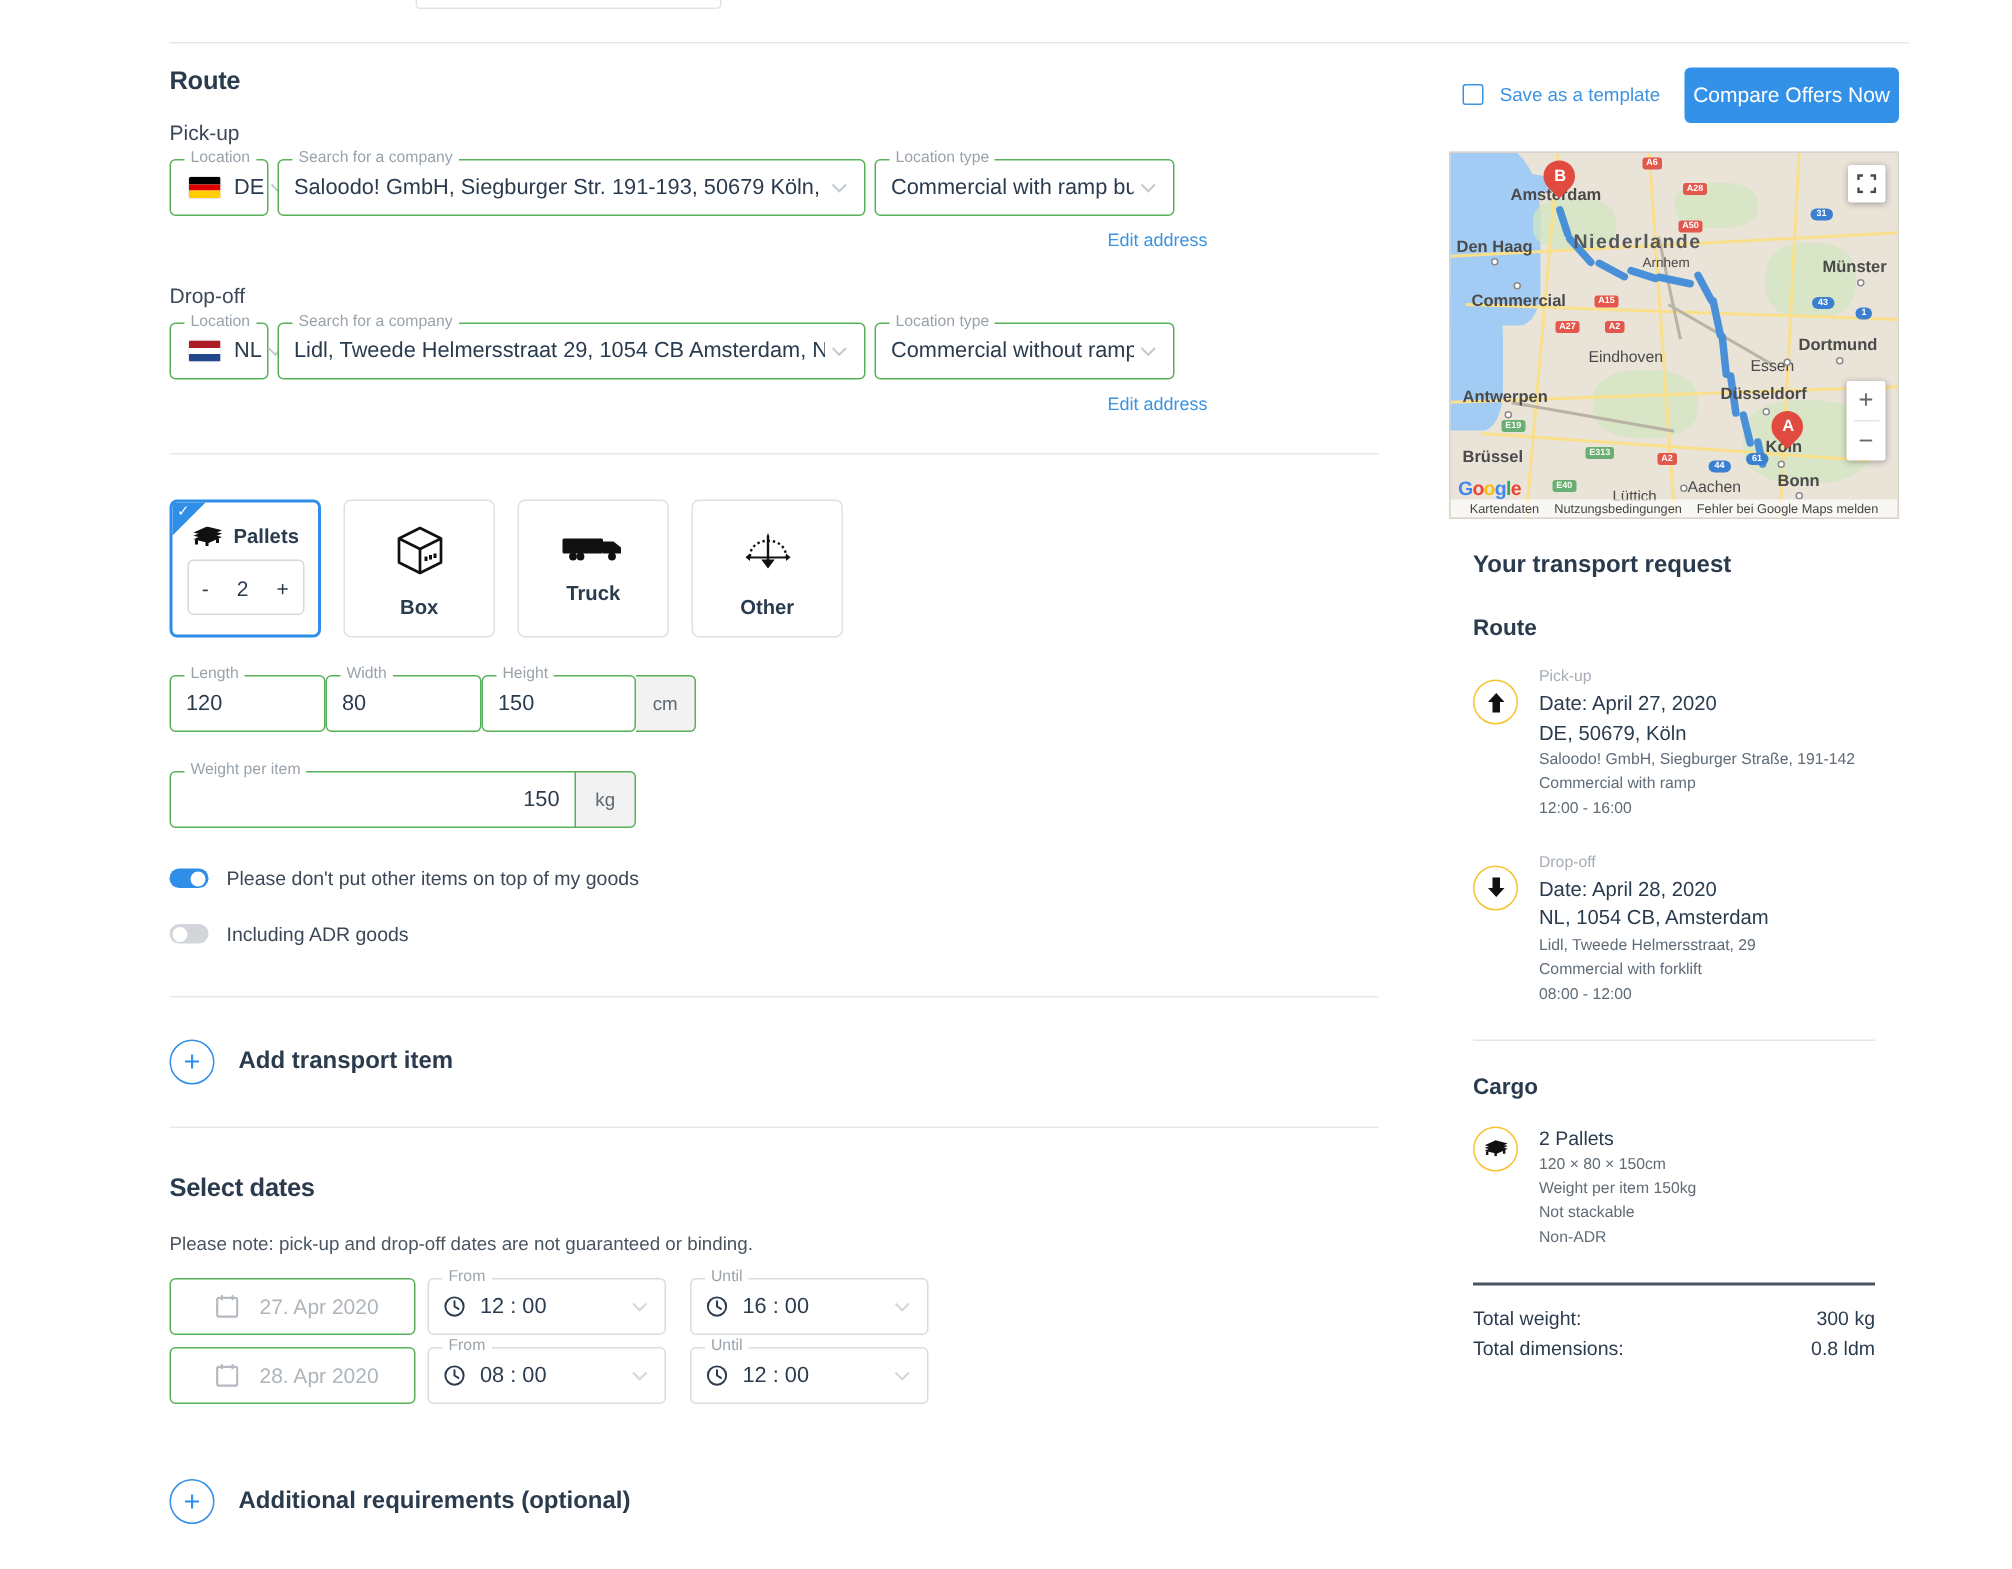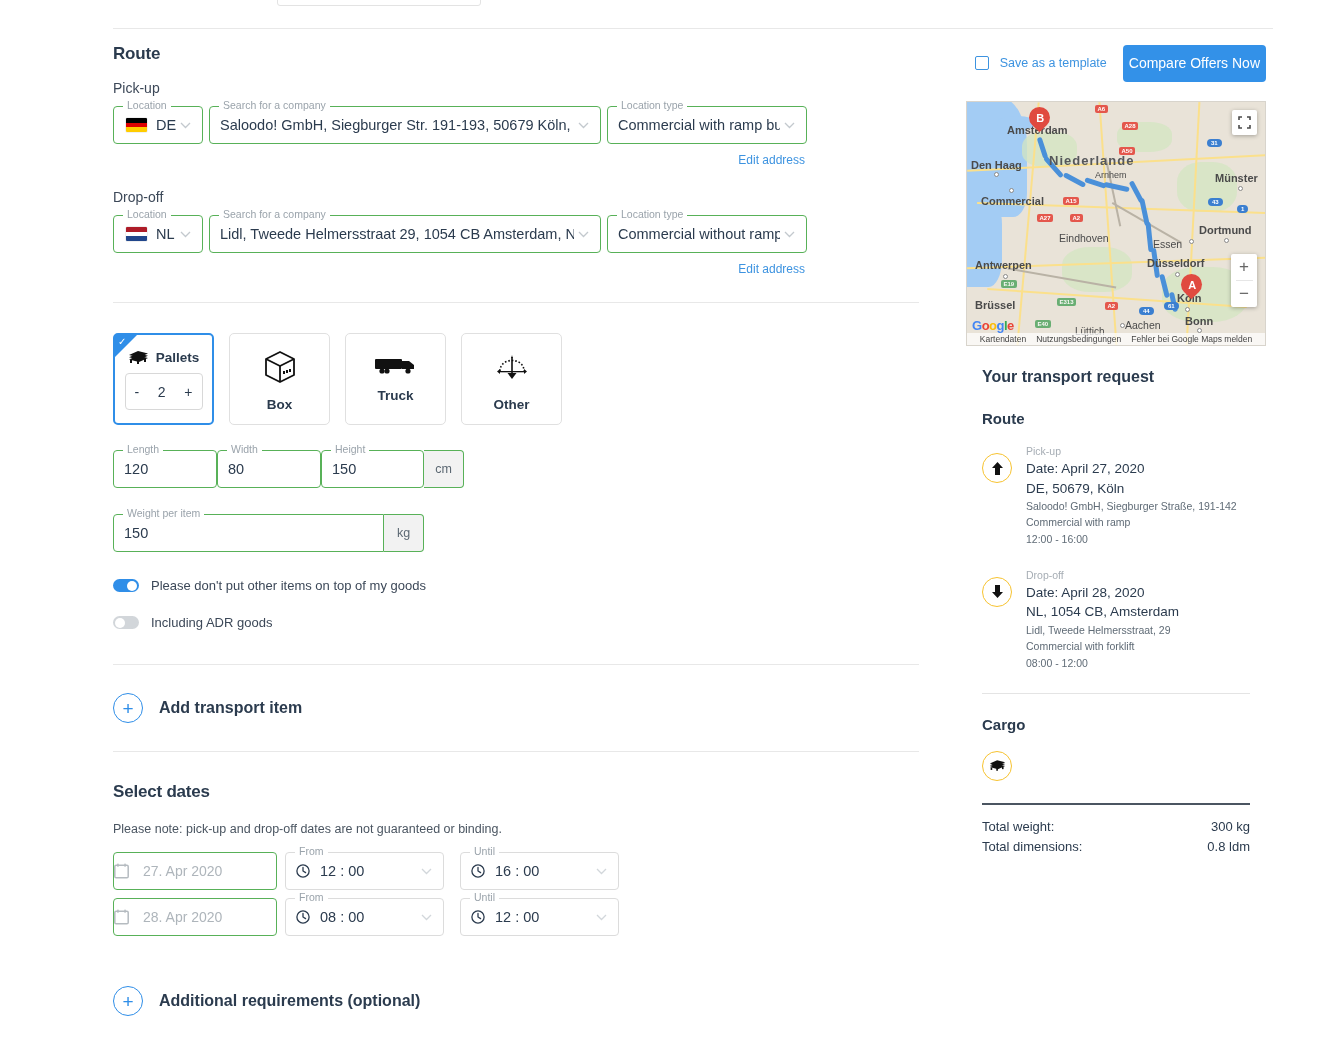--- a/index.html
+++ b/index.html
@@ -56,21 +56,21 @@
     display: flex; align-items: center; justify-content: center;
   }
   .caret svg { display: block; }
 
   .flagbox { padding-left: 12px; display: flex; align-items: center; gap: 9px; flex: 1; }
   .flag { width: 21px; height: 14px; border-radius: 1px; overflow: hidden;
           display: flex; flex-direction: column; flex: none; box-shadow: 0 0 0 0.5px rgba(0,0,0,.12); }
   .flag i { display: block; flex: 1 1 33.33%; }
   .flag-code { font-size: 14.5px; color: #2b3b4e; }
 
-  .f-loc { width: 90px; }
+  .f-loc { width: 66px; }
   .f-company { width: 392px; }
   .f-type { width: 200px; }
 
   .edit-link {
     display: block; text-align: right; font-size: 12px; color: #3d93e0;
     margin-top: 9px; cursor: pointer; width: 692px;
   }
 
   .hr { height: 1px; background: #e8e8e8; margin: 24px 0; width: 806px; }
 
@@ -107,21 +107,21 @@
   .f-len { width: 104px; }
   .f-wid { width: 104px; }
   .f-hei { width: 103px; border-top-right-radius: 0; border-bottom-right-radius: 0; }
   .unit {
     width: 40px; height: 38px; border: 1px solid #58b158; border-left: none;
     border-top-right-radius: 4px; border-bottom-right-radius: 4px;
     background: #f2f2f2; display: flex; align-items: center; justify-content: center;
     font-size: 12.5px; color: #5c6873; flex: none;
   }
   .f-weight { width: 271px; border-top-right-radius: 0; border-bottom-right-radius: 0; }
-  .weight-row { display: flex; margin-top: 26px; }
+  .weight-row { display: flex; margin-top: 26px; text-align: right; }
 
   
   .toggle-row { display: flex; align-items: center; gap: 12px; margin-top: 26px; }
   .tgl { width: 26px; height: 13px; border-radius: 7px; position: relative; flex: none; cursor: pointer; }
   .tgl.on { background: #2f8ee8; }
   .tgl.off { background: #d2d6da; }
   .tgl .knob { position: absolute; top: 1.5px; width: 10px; height: 10px; border-radius: 50%; background: #fff; }
   .tgl.on .knob { right: 2px; }
   .tgl.off .knob { left: 2px; }
   .tgl-label { font-size: 13px; color: #3c4858; }
@@ -131,21 +131,21 @@
   .plus-circle {
     width: 30px; height: 30px; border-radius: 50%; border: 1.5px solid #2f8ee8;
     color: #2f8ee8; display: flex; align-items: center; justify-content: center;
     font-size: 19px; line-height: 1; flex: none; font-weight: 300;
   }
   .addrow .txt { font-size: 16px; font-weight: bold; color: #2b3b4e; }
 
   
   .note { font-size: 12.5px; color: #4a5561; margin: 0 0 16px 0; }
   .date-row { display: flex; gap: 8px; margin-bottom: 8px; }
-  .f-date { width: 164px; display: flex; align-items: center; gap: 14px; padding-left: 0; }
+  .f-date { width: 164px; display: flex; align-items: center; gap: 14px; padding-left: 30px; }
   .f-date .dv { font-size: 14px; color: #aeb5bb; }
   .f-time { width: 159px; }
   .f-time .val { display: flex; align-items: center; gap: 10px; }
   .clock { flex: none; }
 
   
   .side-top { display: flex; align-items: center; justify-content: flex-end; gap: 16px; height: 38px; }
   .chk-wrap { display: flex; align-items: center; gap: 11px; cursor: pointer; }
   .chk { width: 14px; height: 14px; border: 1.5px solid #3d93e0; border-radius: 2px; background: #fff; flex: none; }
   .chk-label { font-size: 12.5px; color: #3d93e0; }
@@ -594,21 +594,21 @@
     <span class="citydot" style="left:27px;top:70px"></span>
     <span class="clabel" style="left:14px;top:93px;font-size:11px;font-weight:bold">Commercial</span>
     <span class="citydot" style="left:42px;top:86px"></span>
     <span class="clabel big" style="left:82px;top:51px">Niederlande</span>
     <span class="clabel" style="left:128px;top:68px">Arnhem</span>
     <span class="clabel" style="left:92px;top:130px;font-size:10.5px">Eindhoven</span>
     <span class="clabel" style="left:248px;top:70px;font-size:11px;font-weight:bold">Münster</span>
     <span class="citydot" style="left:271px;top:84px"></span>
     <span class="clabel" style="left:232px;top:122px;font-size:11px;font-weight:bold">Dortmund</span>
     <span class="citydot" style="left:257px;top:136px"></span>
-    <span class="clabel" style="left:186px;top:136px;font-size:10.5px">Essen</span>
+    <span class="clabel" style="left:200px;top:136px;font-size:10.5px">Essen</span>
     <span class="citydot" style="left:222px;top:137px"></span>
     <span class="clabel" style="left:180px;top:155px;font-size:11px;font-weight:bold">Düsseldorf</span>
     <span class="citydot" style="left:208px;top:170px"></span>
     <span class="clabel" style="left:8px;top:157px;font-size:11px;font-weight:bold">Antwerpen</span>
     <span class="citydot" style="left:36px;top:172px"></span>
     <span class="clabel" style="left:8px;top:197px;font-size:11px;font-weight:bold">Brüssel</span>
     <span class="clabel" style="left:210px;top:190px;font-size:11px;font-weight:bold">Köln</span>
     <span class="citydot" style="left:218px;top:205px"></span>
     <span class="clabel" style="left:218px;top:213px;font-size:11px;font-weight:bold">Bonn</span>
     <span class="citydot" style="left:230px;top:226px"></span>
@@ -697,20 +697,27 @@
           <g fill="#111">
             <path d="M1 8.5l9-4 10 2.5-9 4z"></path>
             <path d="M1 6.2l9-4 10 2.5-9 4z"></path>
             <path d="M1 4l9-4 10 2.5-9 4z"></path>
             <rect x="2" y="9" width="2" height="3"></rect>
             <rect x="9" y="10" width="2" height="3"></rect>
             <rect x="16" y="8" width="2" height="3"></rect>
           </g>
         </svg>
       </span>
+      <span>
+        <div class="cargo-title">2 Pallets</div>
+        <div class="cargo-small">120 × 80 × 150cm</div>
+        <div class="cargo-small">Weight per item 150kg</div>
+        <div class="cargo-small">Not stackable</div>
+        <div class="cargo-small">Non-ADR</div>
+      </span>
     </div>
 
     <div class="totals-rule"></div>
 
     <div class="total-line">
       <span>Total weight:</span>
       <span>300 kg</span>
     </div>
     <div class="total-line">
       <span>Total dimensions:</span>

